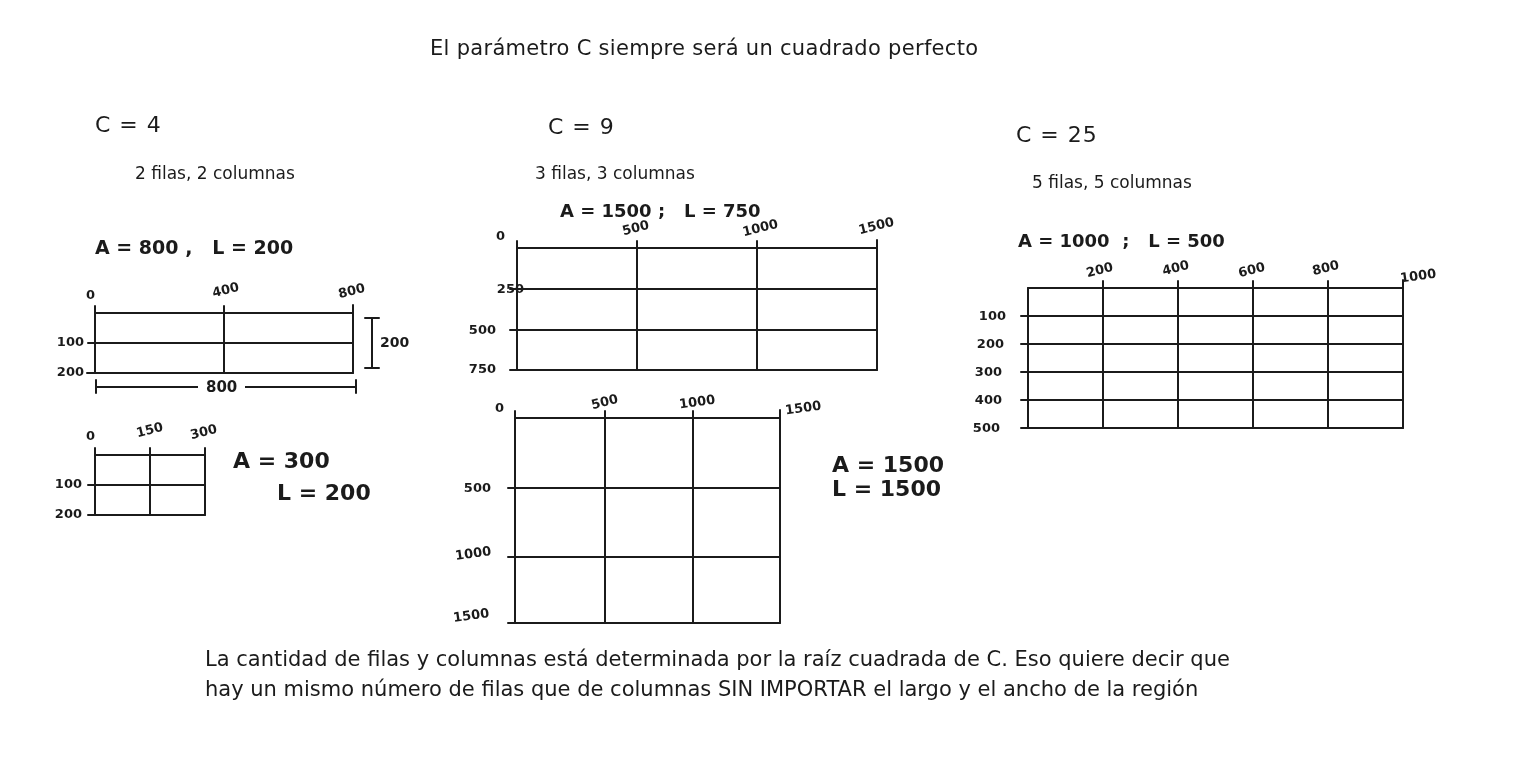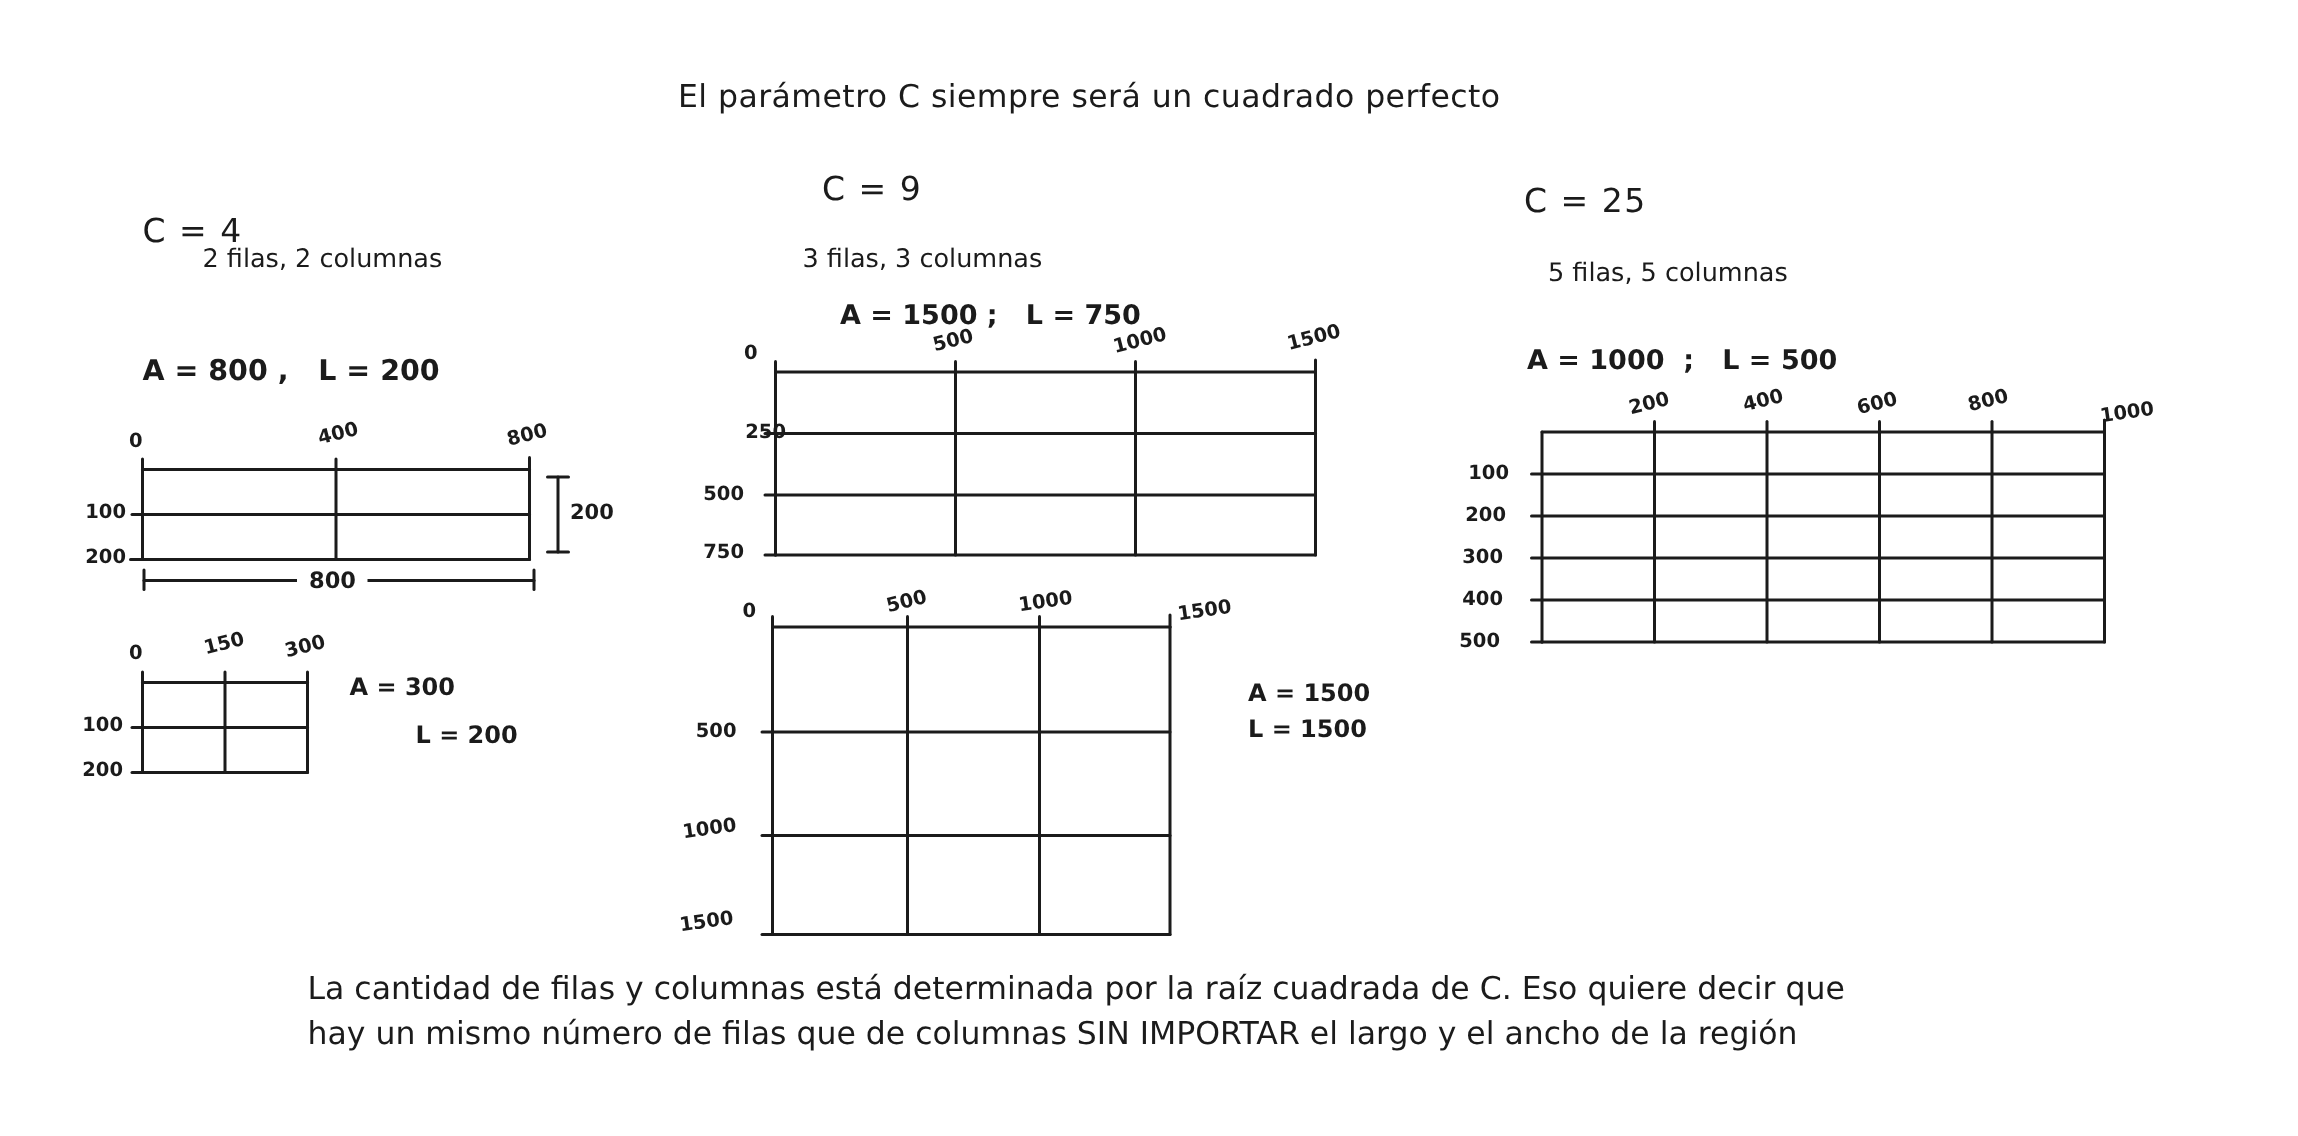--- a/index.html
+++ b/index.html
@@ -6,40 +6,40 @@
   .canvas {
     position:relative; width:1532px; height:757px; background:#ffffff;
     font-family:"DejaVu Sans", sans-serif; color:#1b1b1b; overflow:hidden;
   }
   .lbl { position:absolute; white-space:nowrap; }
   .title { font-size:21px; letter-spacing:0.3px; }
   .c-label { font-size:22px; letter-spacing:1px; }
   .dims { font-size:17px; }
   .params { font-size:19px; font-weight:bold; white-space:pre; }
   .params.small { font-size:18px; }
-  .side { font-size:16px; font-weight:bold; }
+  .side { font-size:22px; font-weight:bold; }
   .tick { font-size:13px; font-weight:bold; }
   .tick.rot { transform:rotate(-14deg); }
   .tick.rot8 { transform:rotate(-8deg); }
   .ytick { width:28px; text-align:right; }
   .brace-label { font-size:15px; font-weight:bold; background:#ffffff; padding:0 8px; }
   .brace-h { font-size:14px; font-weight:bold; }
   .footer-line { font-size:21px; line-height:30px; }
   .grid { position:absolute; }
   .grid svg { position:absolute; left:0; top:0; overflow:visible; }
   svg line { stroke:#1b1b1b; stroke-width:2; stroke-linecap:round; }
 </style>
 </head>
 <body>
 
 <div class="canvas">
 
-  <div class="lbl title" style="left:452px; top:36px;margin-top:16px;">El parámetro C siempre será un cuadrado perfecto</div>
+  <div class="lbl title" style="left:430px; top:36px;">El parámetro C siempre será un cuadrado perfecto</div>
 
-  <div class="lbl c-label" style="left:95px; top:112px;margin-top:30px;">C = 4</div>
+  <div class="lbl c-label" style="left:95px; top:112px;">C = 4</div>
   <div class="lbl dims" style="left:135px; top:163px;">2 filas, 2 columnas</div>
   <div class="lbl params" style="left:95px; top:236px;">A = 800 ,   L = 200</div>
 
   <div class="grid" style="left:80px; top:296px; width:315px; height:105px;">
     <svg width="315" height="105">
       <line x1="15" y1="17" x2="273" y2="17"></line>
       <line x1="15" y1="47" x2="273" y2="47"></line>
       <line x1="15" y1="77" x2="273" y2="77"></line>
       <line x1="15" y1="17" x2="15" y2="77"></line>
       <line x1="144" y1="17" x2="144" y2="77"></line>

